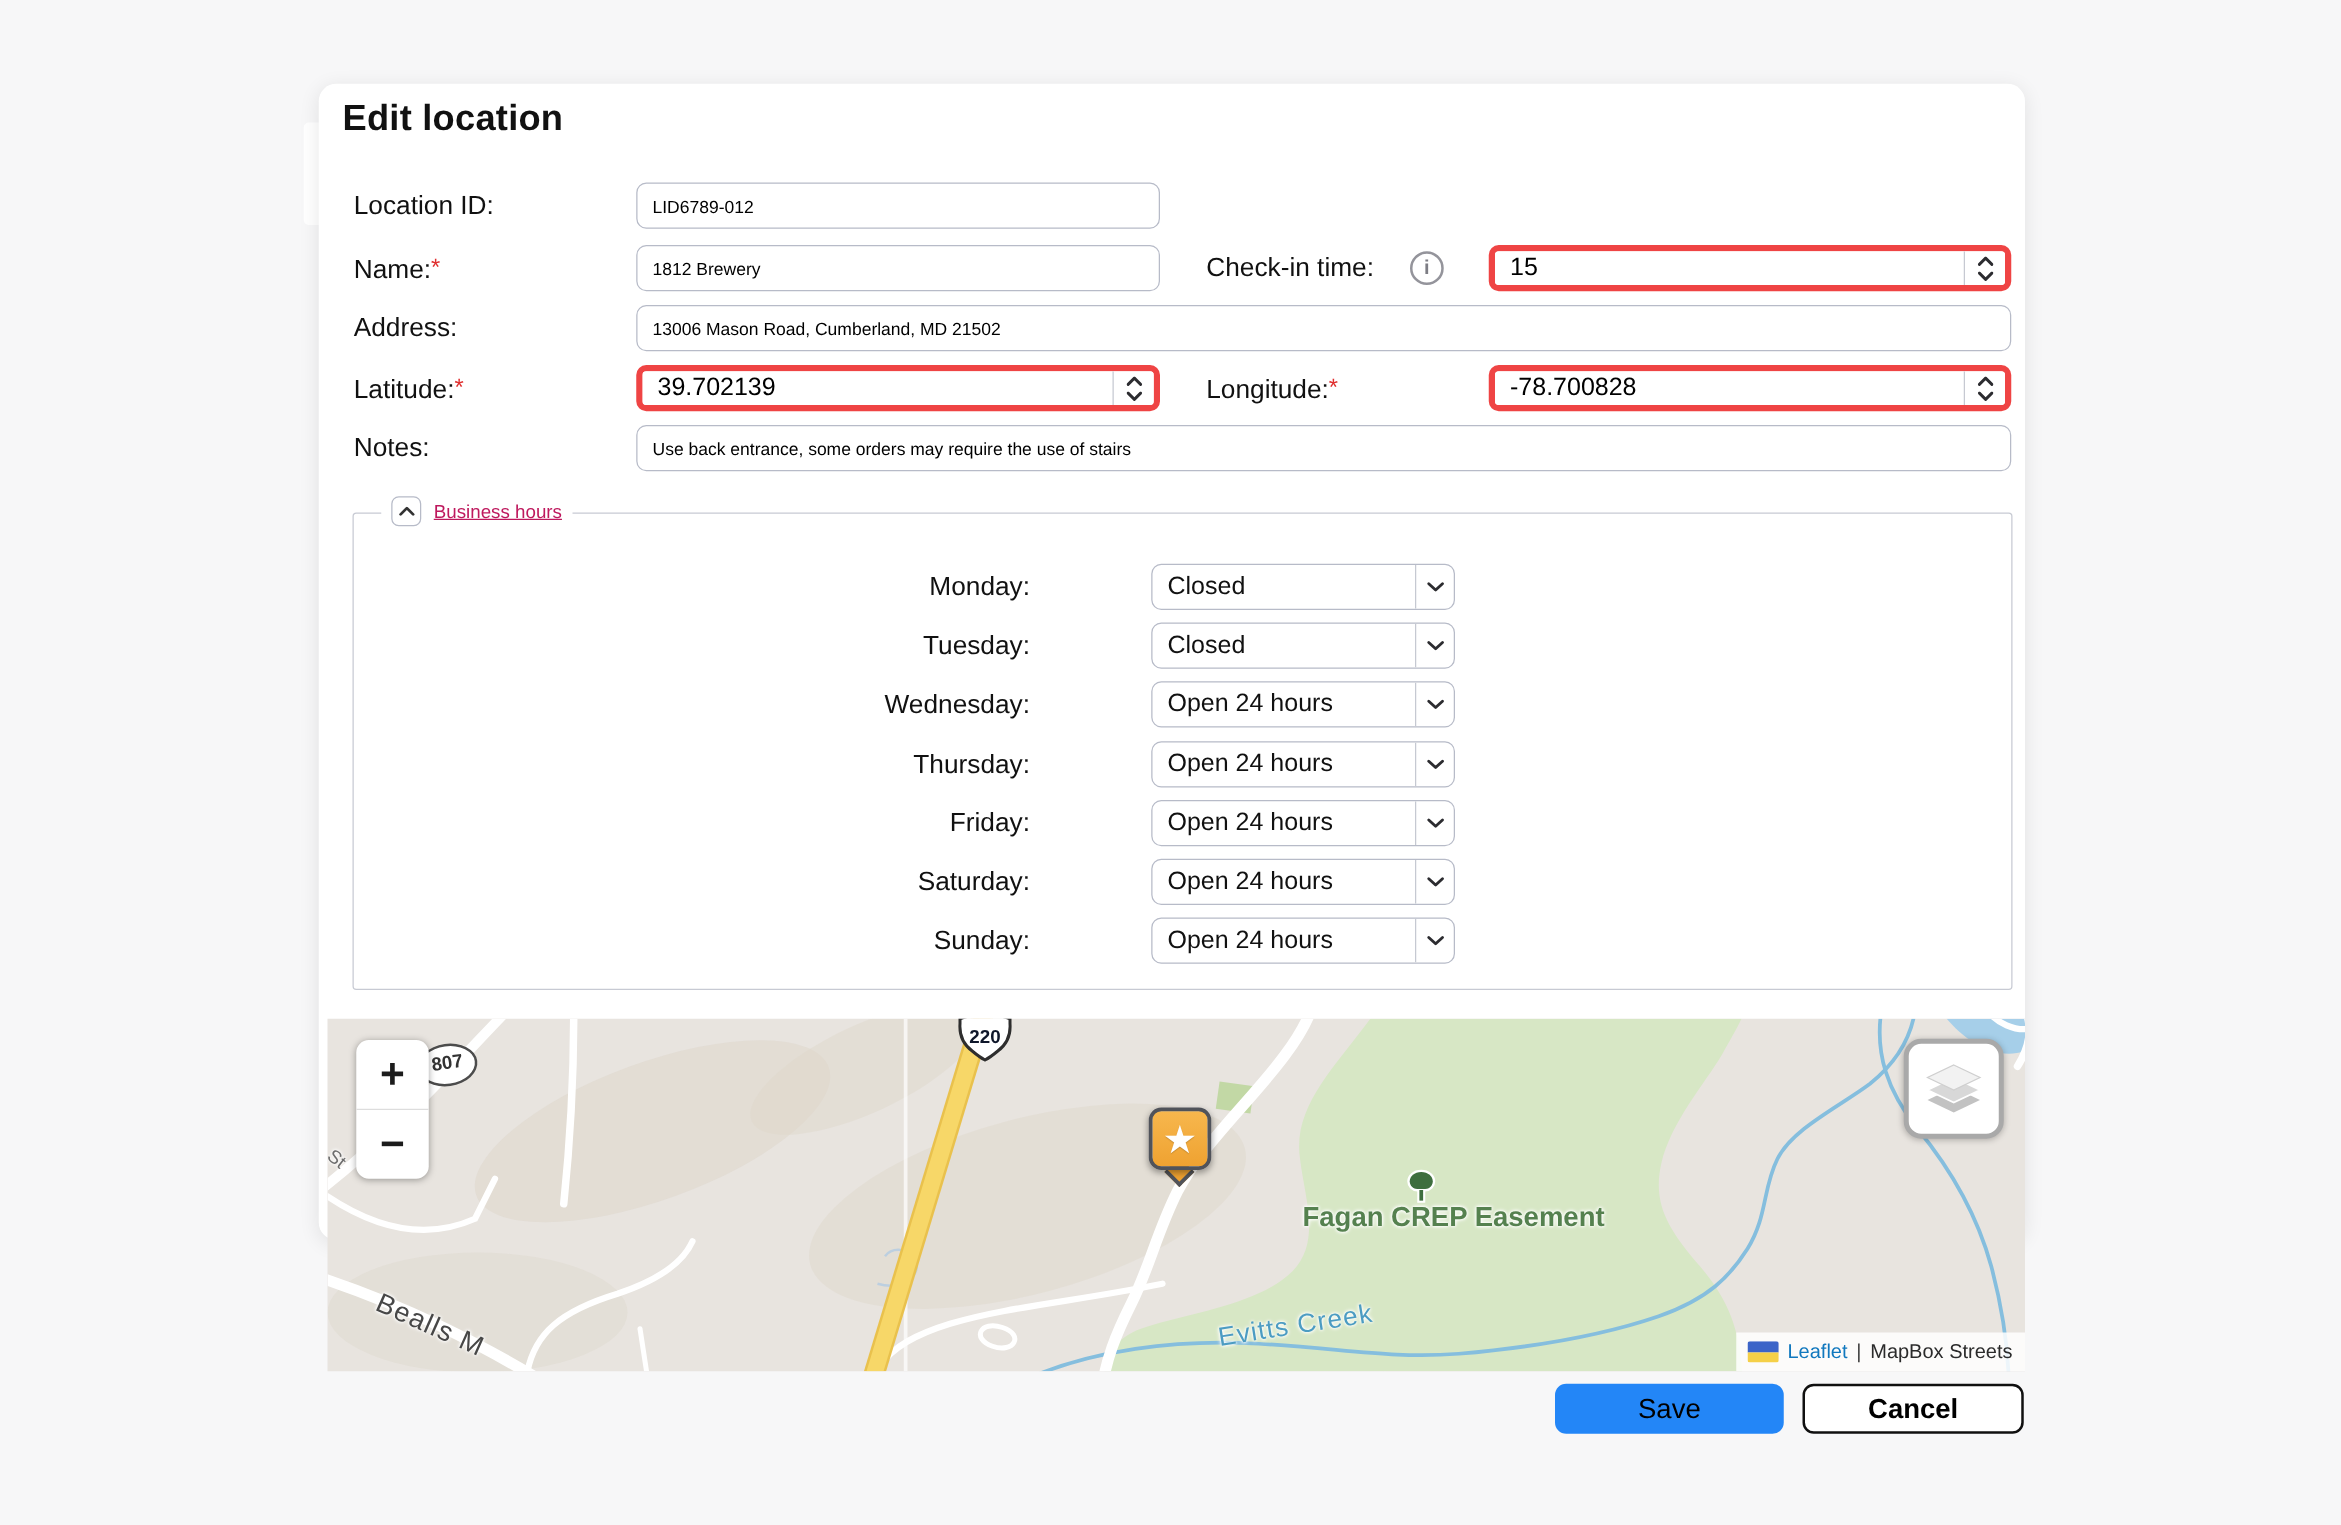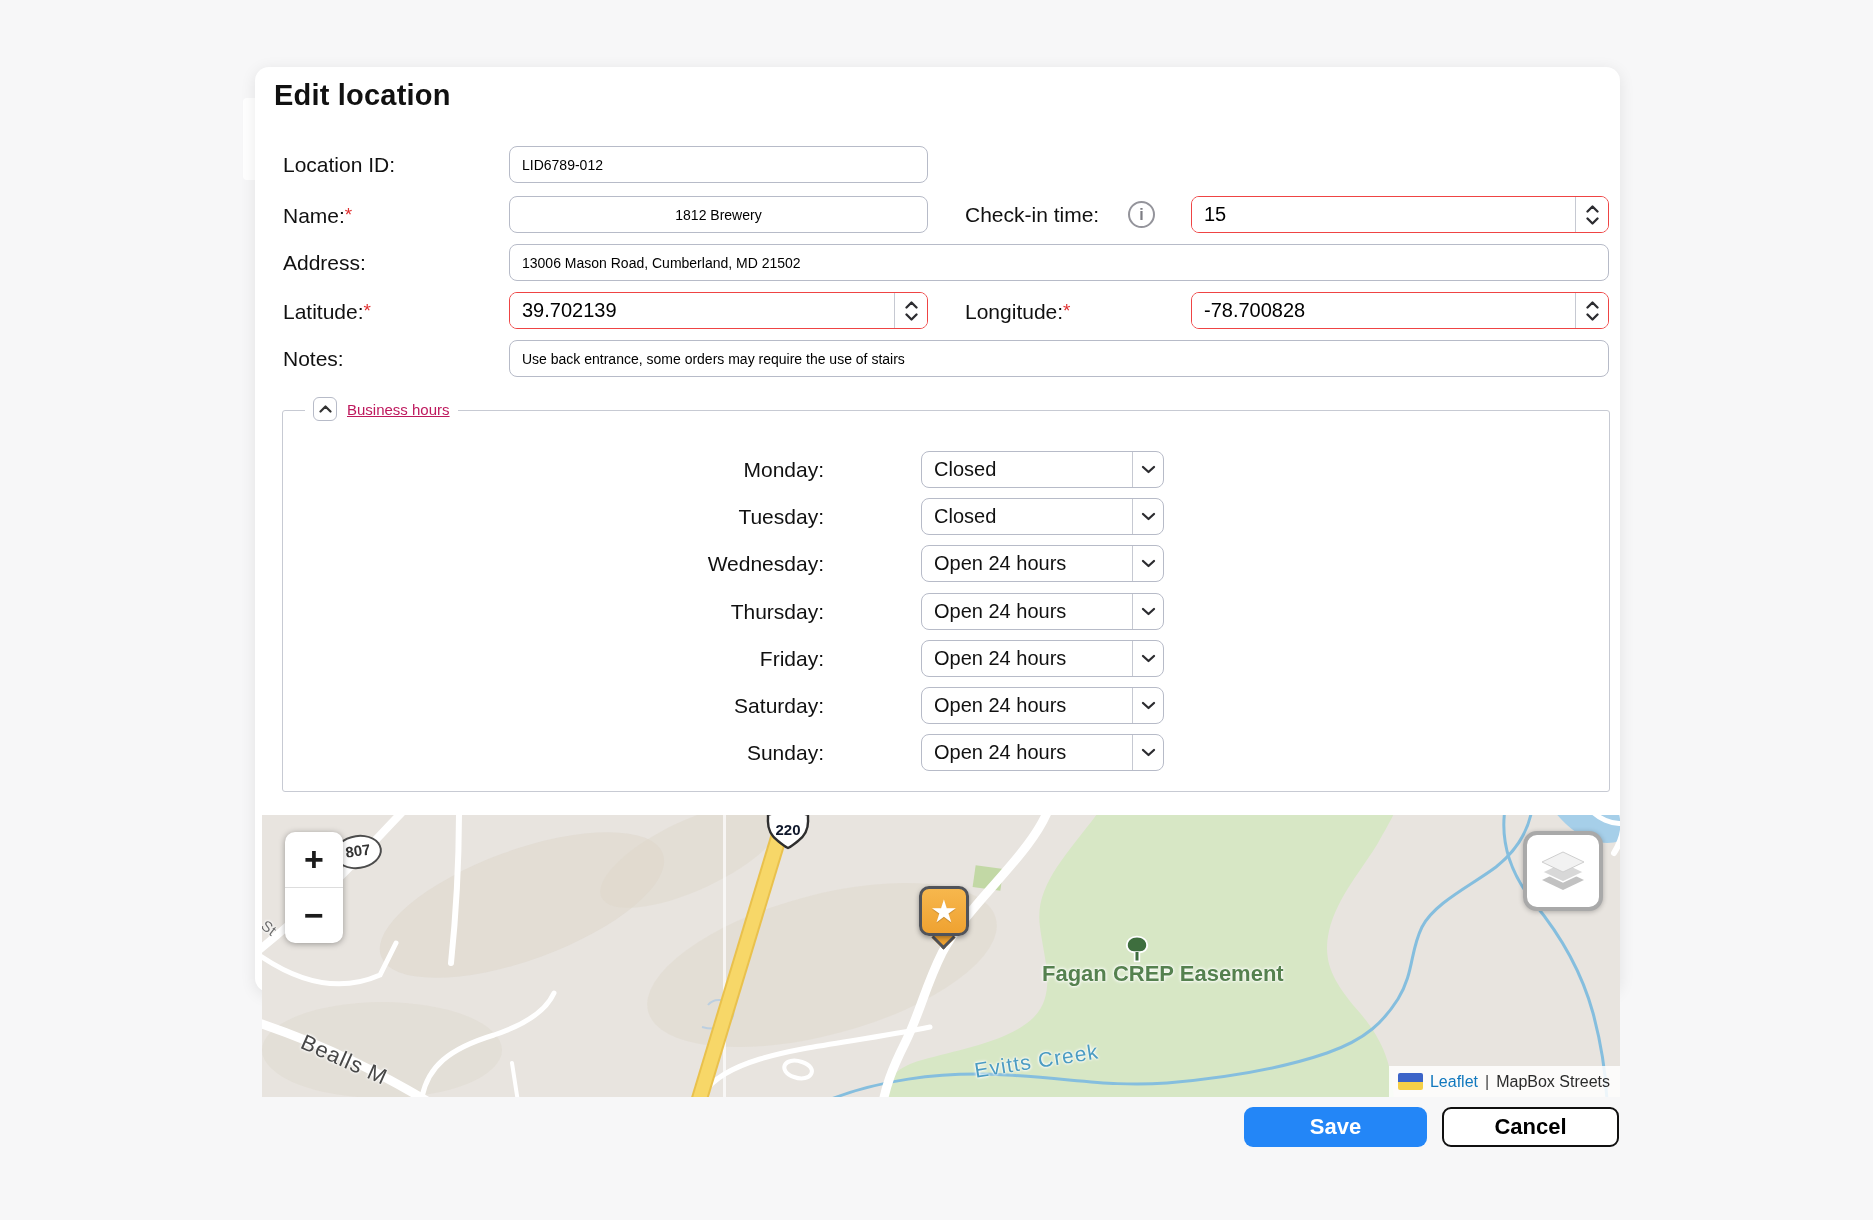--- a/index.html
+++ b/index.html
@@ -13,21 +13,21 @@
           border-radius:14px; box-shadow:0 3px 16px rgba(0,0,0,.09); }
 
   .title { position:absolute; left:19px; top:12px; font-size:29px; font-weight:bold; letter-spacing:.2px; }
 
   .flabel { position:absolute; font-size:21px; line-height:37px; white-space:nowrap; }
   .req { color:#e03030; font-size:19px; vertical-align:2px; }
 
   .tinput { position:absolute; height:37px; border:1px solid #b7bbc8; border-radius:8px; background:#fff;
             font-family:"Liberation Sans", sans-serif; font-size:14px; color:#000; padding:0 12px; outline:none; }
 
-  .numwrap { position:absolute; height:37px; border:1px solid #ef4444; border-radius:8px; background:#fff; display:flex; overflow:hidden; }
+  .numwrap { position:absolute; height:37px; border:5px solid #ef4444; border-radius:8px; background:#fff; display:flex; overflow:hidden; }
   .numwrap input { flex:1; border:none; outline:none; font-family:"Liberation Sans", sans-serif; font-size:20px; padding:0 12px; color:#000; min-width:0; }
   .stepper { width:33px; border-left:1px solid #c6c9d2; display:flex; flex-direction:column; align-items:center; justify-content:center; gap:4px; background:#fff; cursor:default; }
 
   .infoicon { position:absolute; width:27px; height:27px; border:2.5px solid #94949b; border-radius:50%;
               color:#7d7d84; font-size:16px; font-weight:bold; display:flex; align-items:center; justify-content:center; }
 
   .fieldset { position:absolute; left:27px; top:343px; width:1328px; height:382px; border:1px solid #c7cad3; border-radius:3px; }
   .legend { position:absolute; left:22px; top:-14px; background:#fff; padding:0 8px; display:flex; align-items:center; gap:10px; }
   .collapse-btn { width:24px; height:24px; border:1.5px solid #b7bbc8; border-radius:6px; background:#fff; display:flex; align-items:center; justify-content:center; }
   .legend-text { font-size:15px; color:#be185d;text-decoration:underline; }
@@ -73,38 +73,38 @@
   .attribution { position:absolute; right:0; bottom:0; height:31px; background:rgba(255,255,255,.85);
                  display:flex; align-items:center; gap:7px; padding:0 10px 0 9px; font-size:16px; }
   .ua-flag { width:25px; height:17px; border-radius:2px; overflow:hidden; display:flex; flex-direction:column; }
   .ua-flag .b { flex:1; background:#3c64c8; } .ua-flag .y { flex:1; background:#f5d048; }
   .attr-leaflet { color:#1178be; }
   .attr-sep { color:#444; }
   .attr-provider { color:#2b2b2b; }
 
   
   .btn-save { position:absolute; left:989px; top:1040px; width:183px; height:40px; background:#2386f7; border:none;
-              border-radius:9px; color:#ffffff; font-family:"Liberation Sans", sans-serif; font-size:22px; font-weight:bold; }
+              border-radius:9px; color:#000000; font-family:"Liberation Sans", sans-serif; font-size:22px; font-weight:normal; }
   .btn-cancel { position:absolute; left:1187px; top:1040px; width:177px; height:40px; background:#fff; border:2.5px solid #101010;
                 border-radius:9px; color:#000; font-family:"Liberation Sans", sans-serif; font-size:22px; font-weight:bold; }
 </style>
 </head>
 <body>
 
 <div class="stage">
   <div class="card-notch"></div>
 
   <div class="card">
     <div class="title">Edit location</div>
 
     <div class="flabel" style="left:28px; top:79px;"><span>Location ID:</span></div>
     <input class="tinput" style="left: 254px; top: 79px; width: 419px;" value="LID6789-012">
 
     <div class="flabel" style="left:28px; top:129px;"><span>Name:</span><span class="req">*</span></div>
-    <input class="tinput" style="left: 254px; top: 129px; width: 419px; text-align: center;" value="1812 Brewery">
+    <input class="tinput" style="left: 254px; top: 129px; width: 419px;" value="1812 Brewery">
 
     <div class="flabel" style="left:710px; top:129px;"><span>Check-in time:</span></div>
     <div class="infoicon" style="left:873px; top:134px;">
         <span>i</span>
       </div>
     <div class="numwrap" style="left:936px; top:129px; width:418px;">
       <input value="15" style="">
       <div class="stepper">
         <svg width="13" height="8" viewBox="0 0 13 8">
             <polyline points="1.5,6.5 6.5,1.5 11.5,6.5" fill="none" stroke="#2c2c30" stroke-width="2.3" stroke-linecap="round" stroke-linejoin="round"></polyline>

